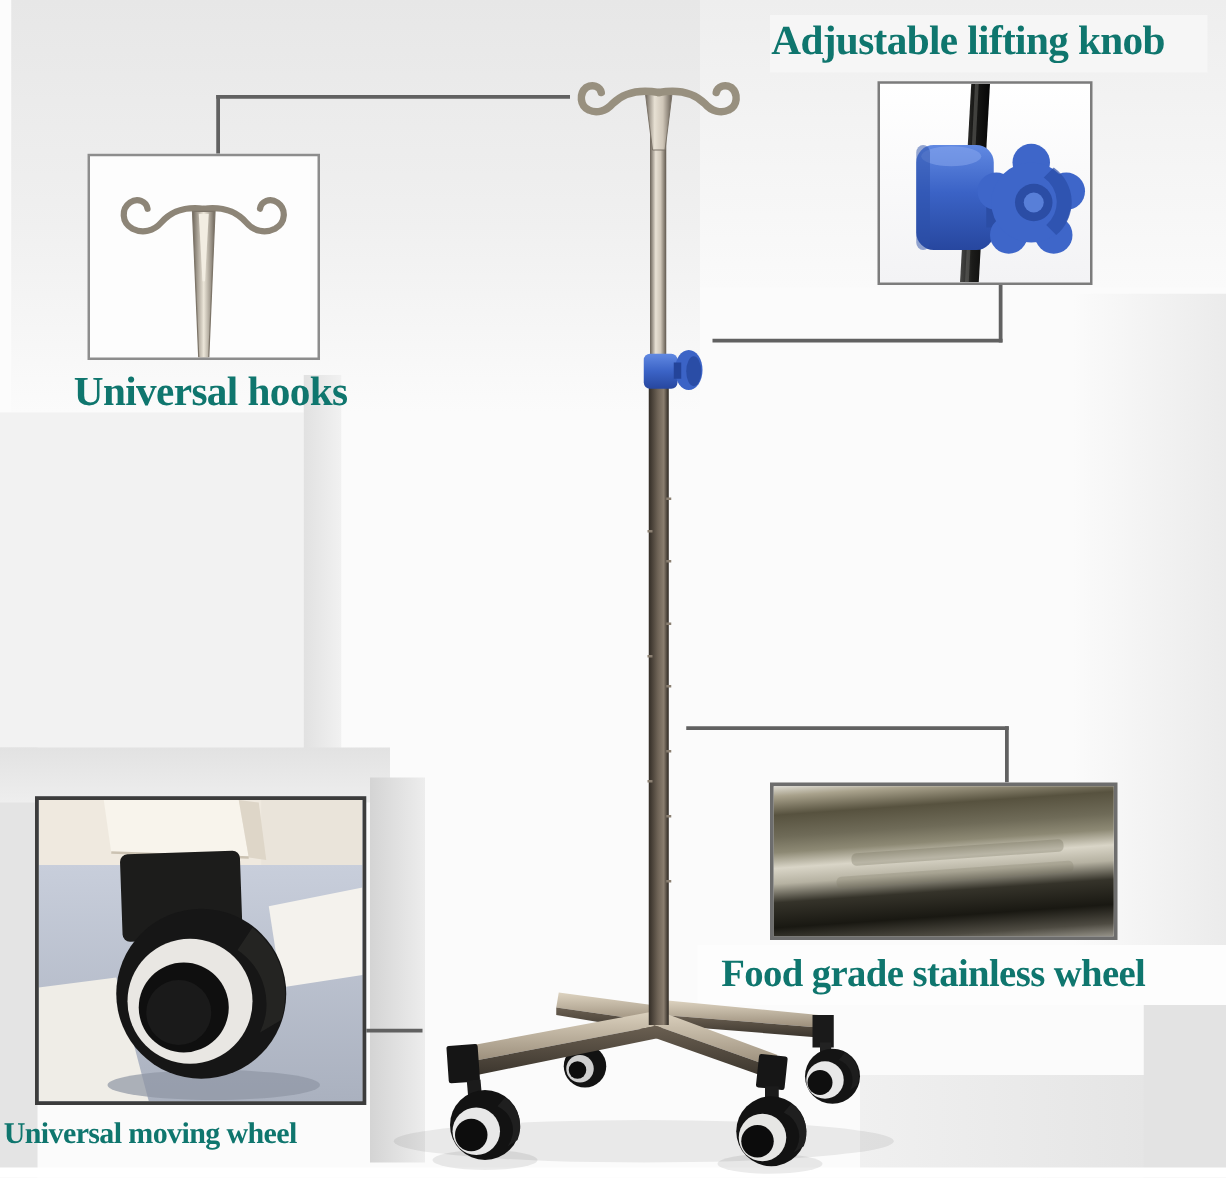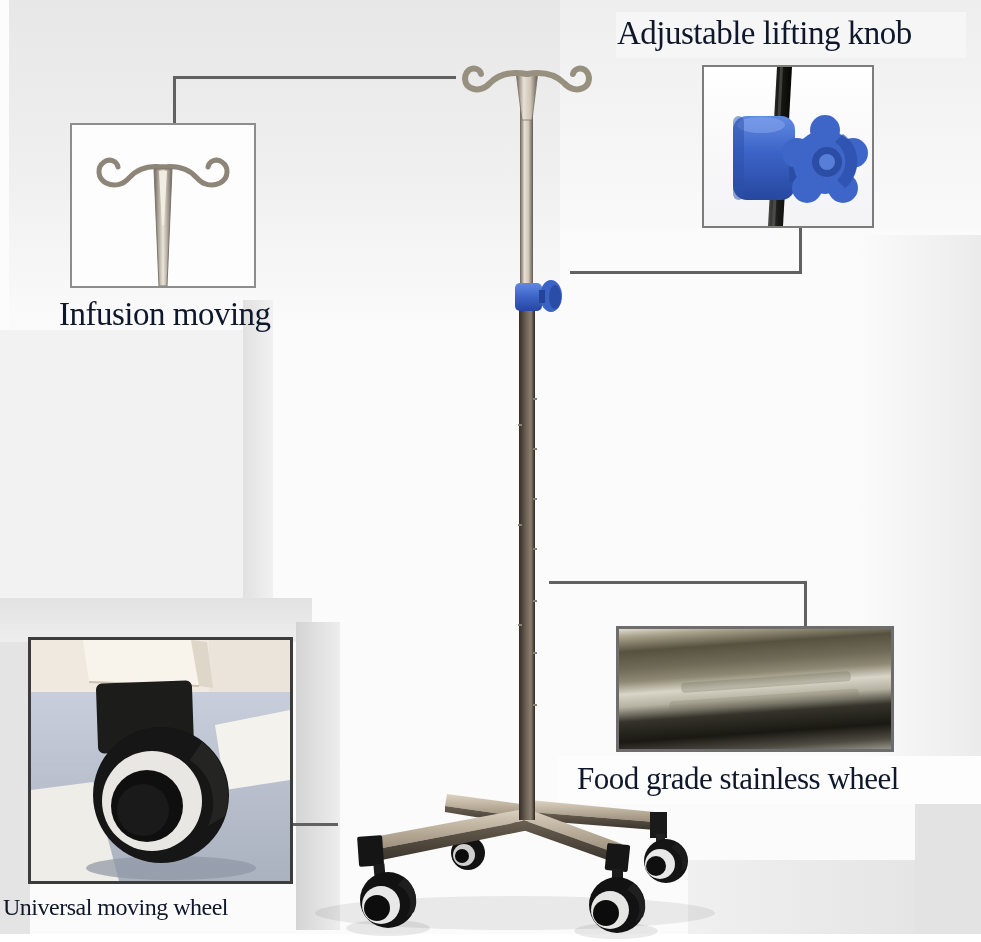--- a/index.html
+++ b/index.html
@@ -51,21 +51,21 @@
     background:linear-gradient(180deg,
       #fbfbf9 0%,#fbfbf9 20%,#a9a28c 25%,#57523f 31%,#6f6b58 38%,
       #8d8974 43%,#d9d5c7 48%,#b6b2a2 53%,#35332a 59%,#191812 67%,
       #4e4b42 73%,#b4b1a7 79%,#dedcd4 85%,#f2f1ed 93%,#f7f6f3 100%);}
   .steel-etch{position:absolute;left:62px;top:48px;width:170px;height:10px;
     background:rgba(110,105,85,0.30);transform:rotate(-4deg);border-radius:4px;}
   .steel-etch2{position:absolute;left:50px;top:66px;width:190px;height:9px;
     background:rgba(125,118,98,0.25);transform:rotate(-4deg);border-radius:4px;}
 
   
-  .lbl{position:absolute;color:#0f172a;font-weight:normal;line-height:1.1;
+  .lbl{position:absolute;color:#0f766e;font-weight:bold;line-height:1.1;
     white-space:nowrap;letter-spacing:-0.5px;}
   .lbl-knob{left:617px;top:15px;font-size:33px;}
   .lbl-hooks{left:59px;top:296px;font-size:33px;}
   .lbl-steel{left:577px;top:762px;font-size:31px;}
   .lbl-wheel{left:3px;top:894px;font-size:24px;}
 
   svg{display:block;}
 </style>
 </head>
 <body>
@@ -288,17 +288,17 @@
       <ellipse cx="140" cy="228" rx="85" ry="12" fill="#8e96a4" opacity="0.7"></ellipse>
       <circle cx="130" cy="155" r="68" fill="#161616"></circle>
       <path d="M 171 102 a 68 68 0 0 1 23 74 l -17 10 a 52 52 0 0 0 -18 -66 z" fill="#242422"></path>
       <circle cx="121" cy="161" r="50" fill="#e9e7e3"></circle>
       <circle cx="116" cy="166" r="36" fill="#0f0f0f"></circle>
       <circle cx="112" cy="170" r="26" fill="#1a1a1a"></circle>
     </svg>
   </div>
 
   <div class="lbl lbl-knob">Adjustable lifting knob</div>
-  <div class="lbl lbl-hooks">Infusion moving</div>
+  <div class="lbl lbl-hooks">Universal hooks</div>
   <div class="lbl lbl-steel">Food grade stainless wheel</div>
   <div class="lbl lbl-wheel">Universal moving wheel</div>
 
 </div>
 
 </body></html>

